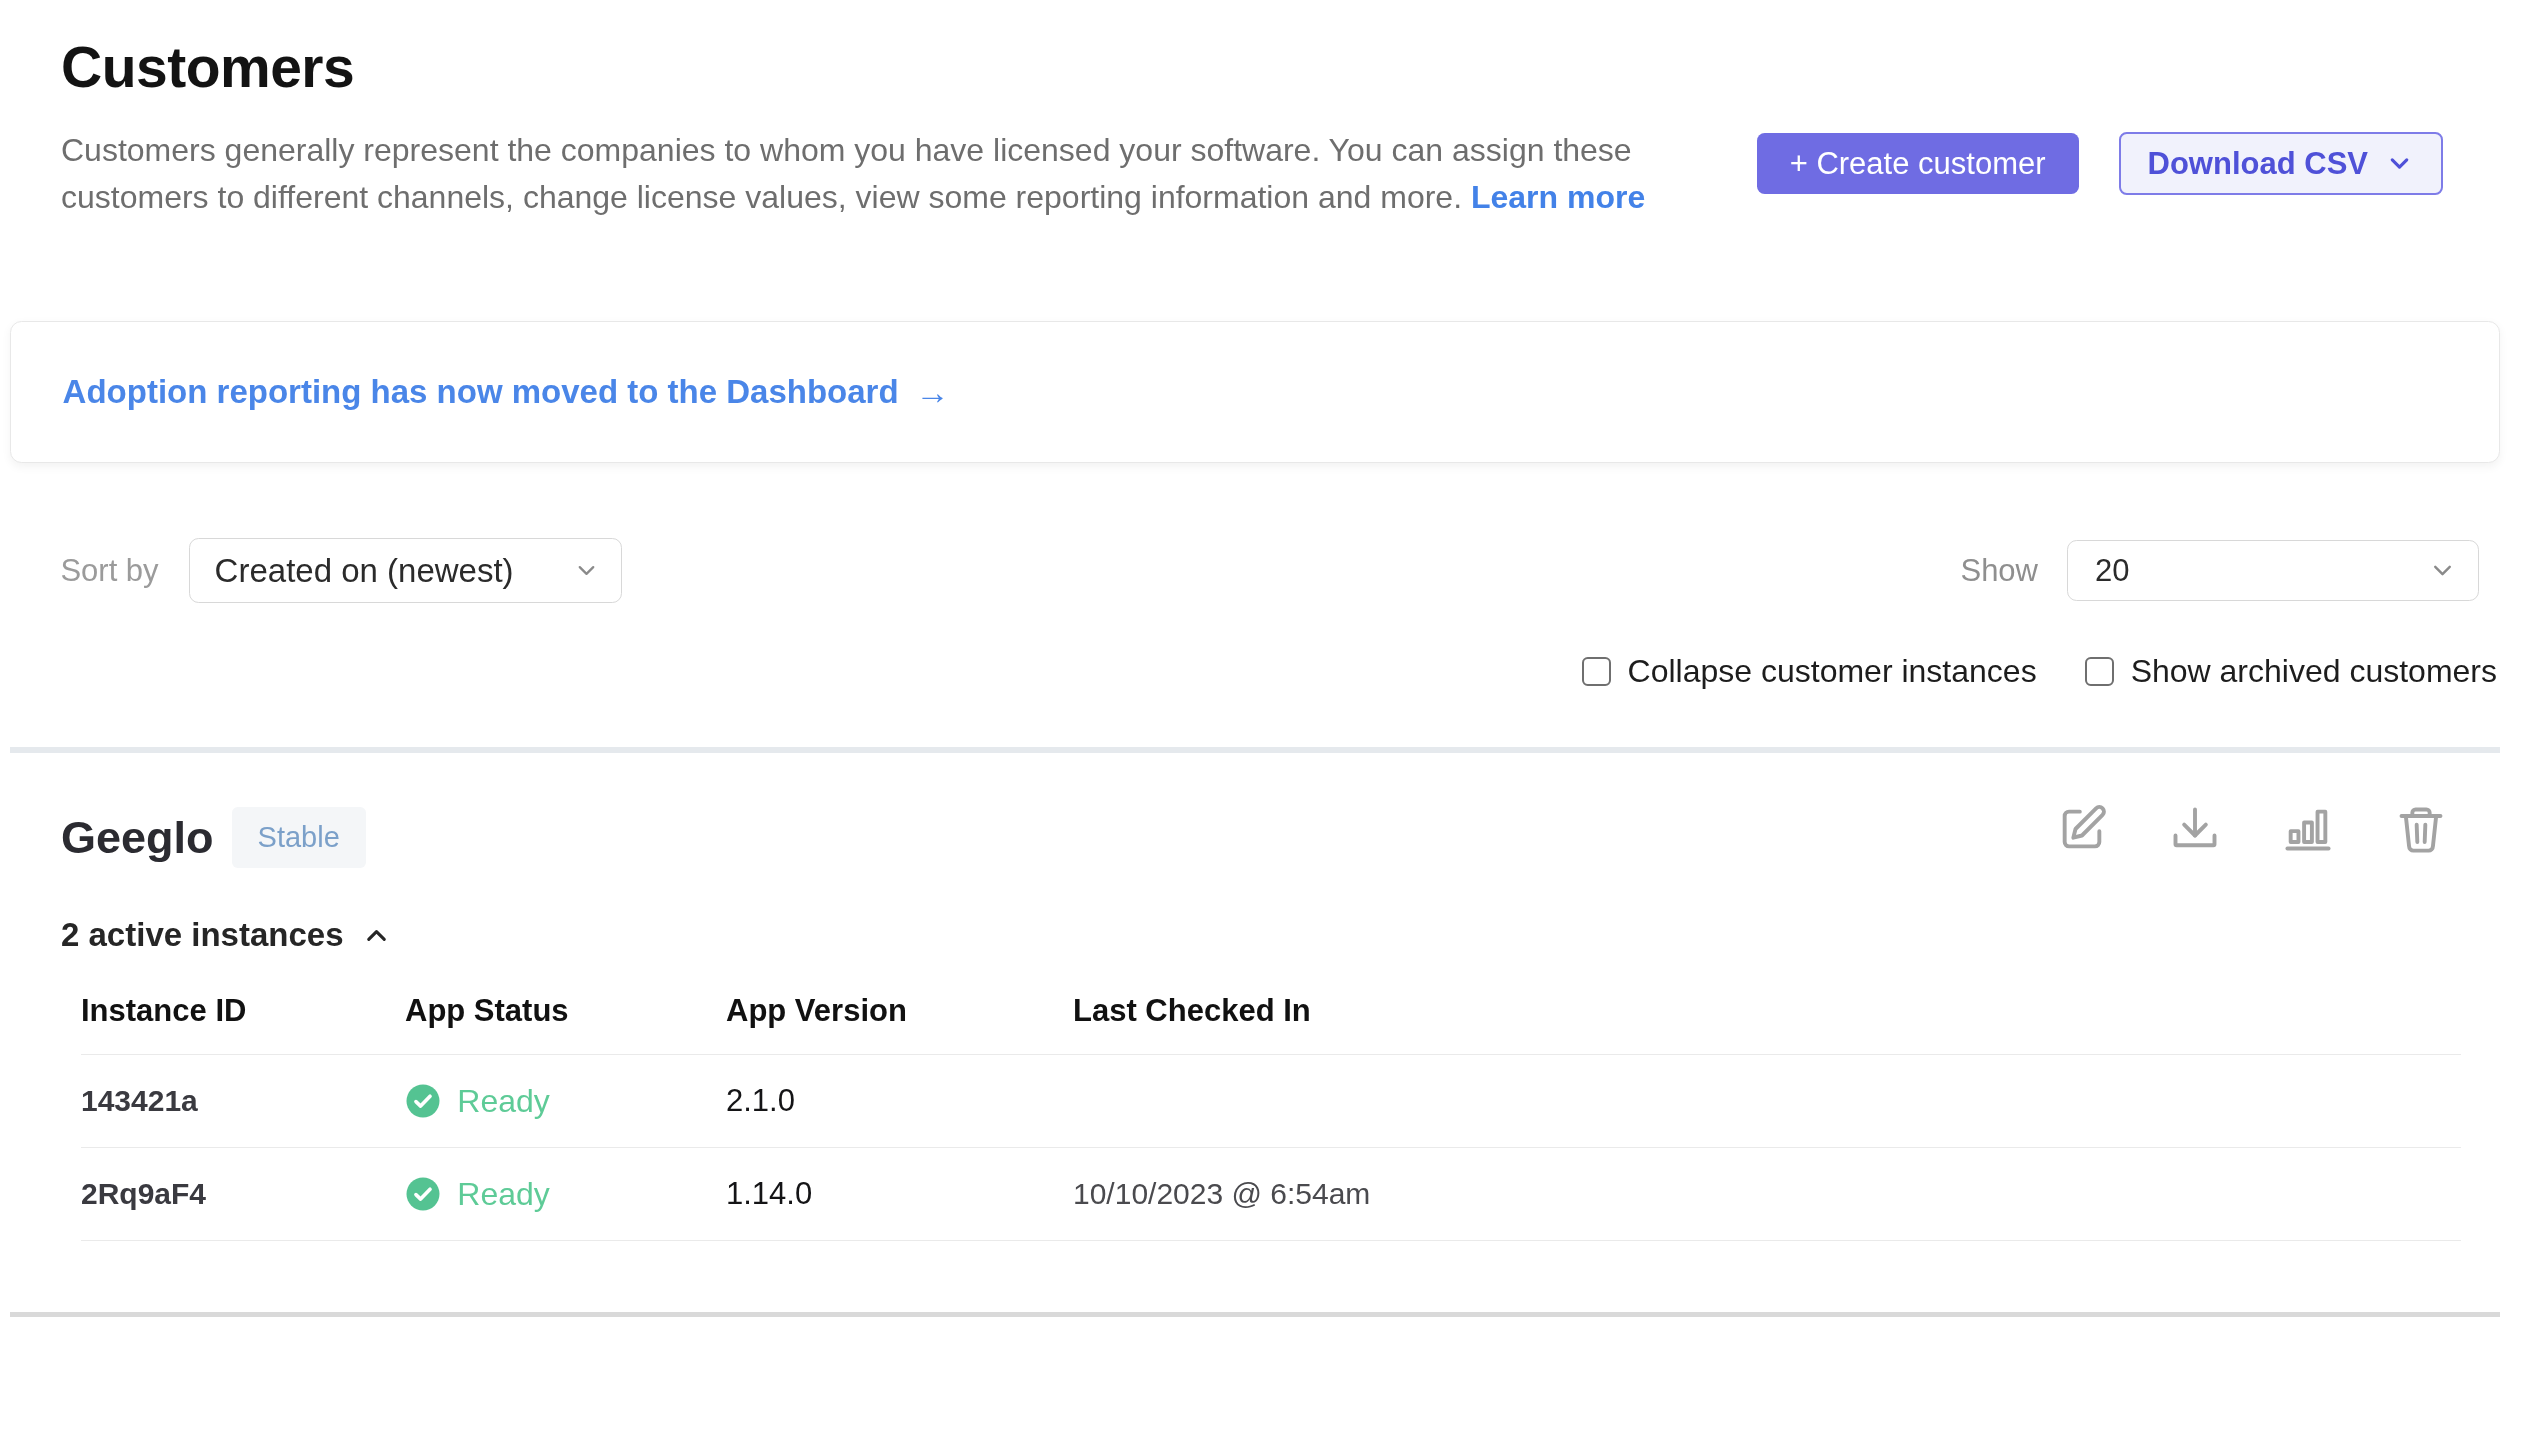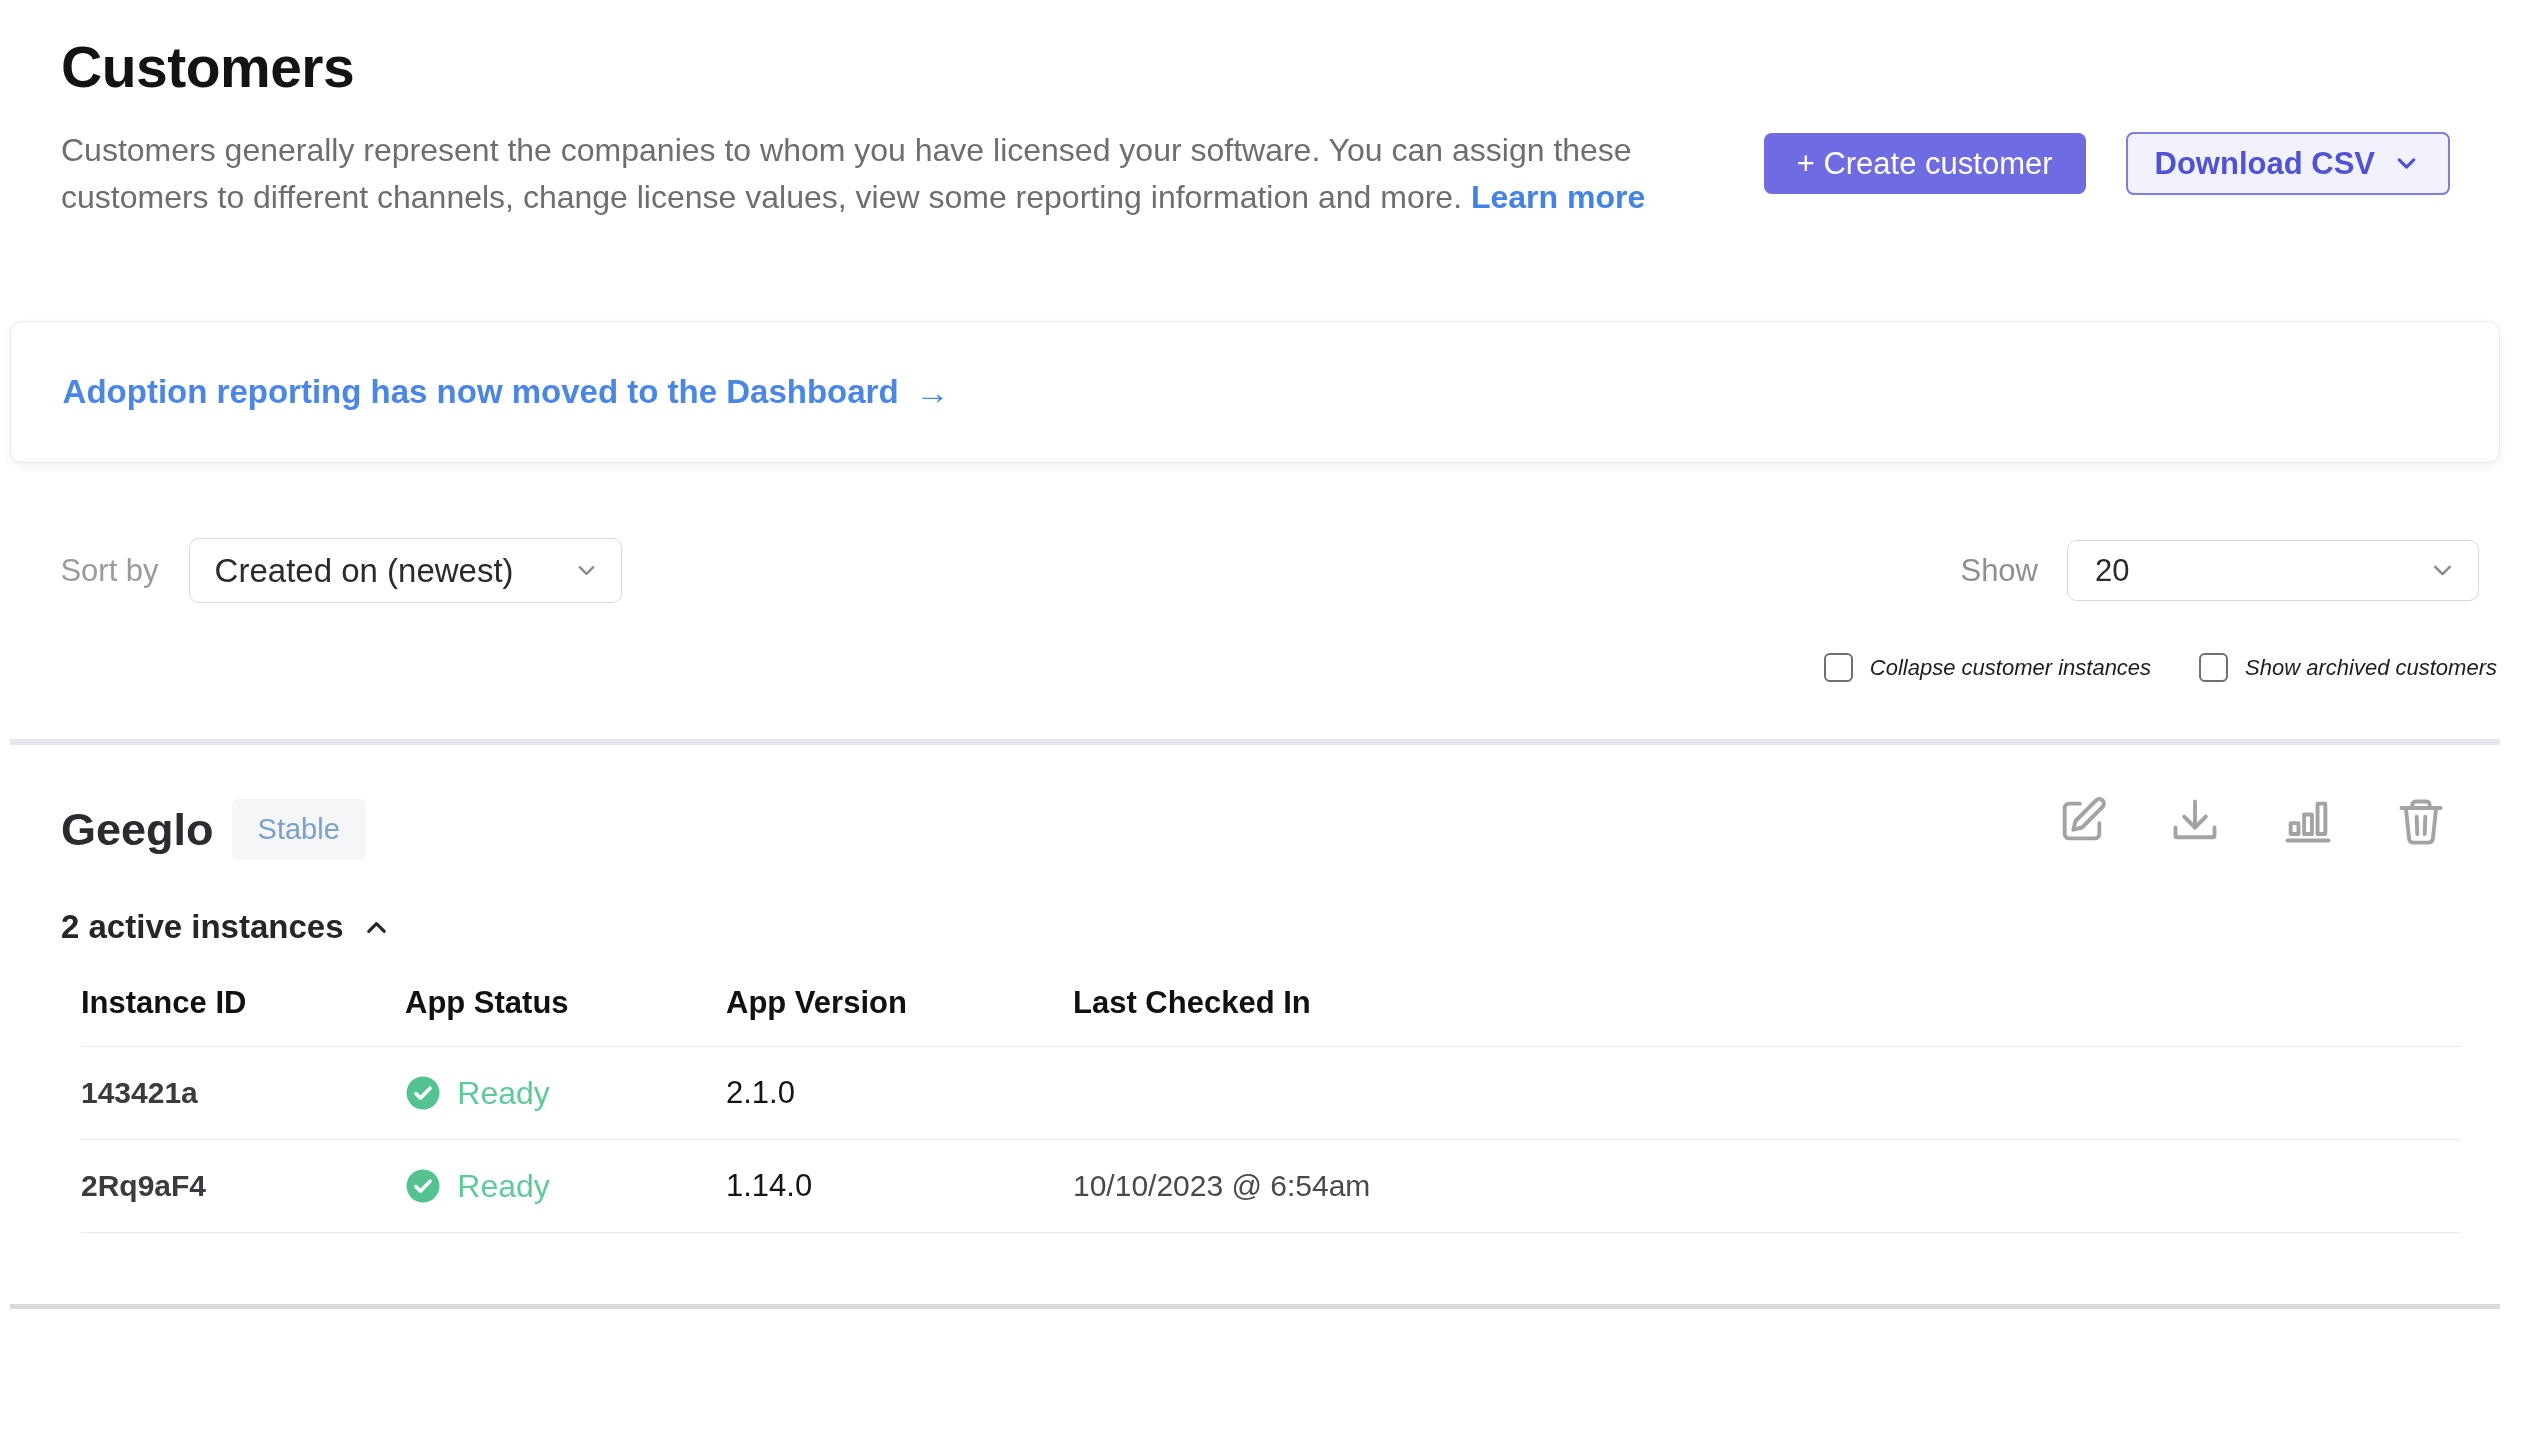--- a/index.html
+++ b/index.html
@@ -18,21 +18,21 @@
     margin: 0 0 27px 0;
     font-size: 57px; font-weight: 700; color: #131313; letter-spacing: -0.5px;
   }
   .page-desc {
     margin: 0; max-width: 1609px;
     font-size: 32px; line-height: 47px; color: #6e6e6e;
   }
   .learn-more { color: #4382E8; font-weight: 700; text-decoration: none; cursor: pointer; }
 
   .header-actions {
-    position: absolute; top: 132px; right: 88px;
+    position: absolute; top: 132px; right: 95px;
     display: flex; align-items: center; gap: 40px;
   }
   .btn-create {
     height: 61px; padding: 0 33px;
     background: #6F6CE3; color: #ffffff;
     border: none; border-radius: 7.7px;
     font-size: 31px; font-weight: 500; font-family: inherit;
     cursor: pointer; display: flex; align-items: center;
   }
   .btn-download {
@@ -99,21 +99,21 @@
   .checkbox-row {
     margin: 50px 41px 0 0;
     display: flex; justify-content: flex-end; align-items: center; gap: 48px;
   }
   .checkbox-item { display: flex; align-items: center; gap: 17px; cursor: pointer; }
   .checkbox-item input {
     appearance: none; -webkit-appearance: none;
     width: 29px; height: 29px; margin: 0;
     border: 2.9px solid #6f6f6f; border-radius: 5.7px; background: #fff; cursor: pointer;
   }
-  .checkbox-item span { font-size: 22px; color: #1d1d1d; font-style: italic; }
+  .checkbox-item span { font-size: 32px; color: #1d1d1d; }
 
   .section-divider {
     margin: 57px 38px 0 9.6px; height: 5.7px; background: #e5e9ed;
   }
 
   
   .customer-card { position: relative; padding: 54px 91px 0 61px; }
   .name-row { display: flex; align-items: center; gap: 18px; }
   .customer-name { font-size: 45px; font-weight: 700; color: #2b2b31; }
   .channel-badge {

